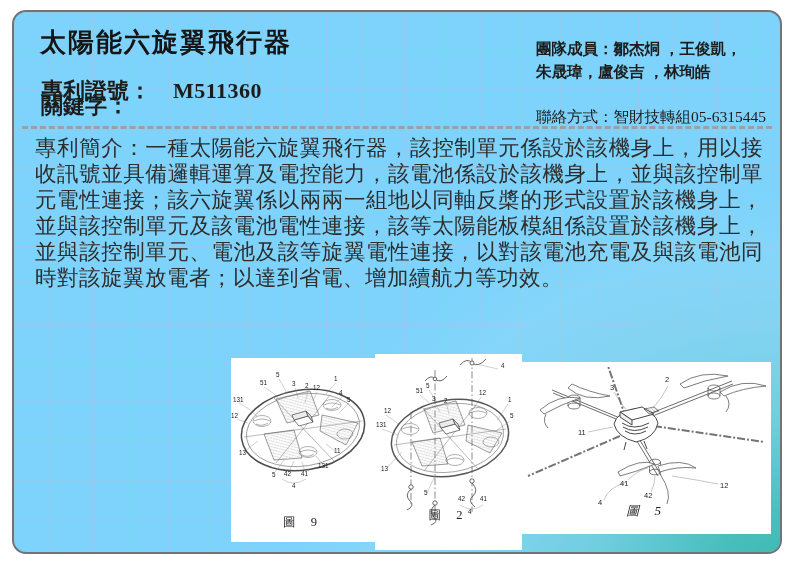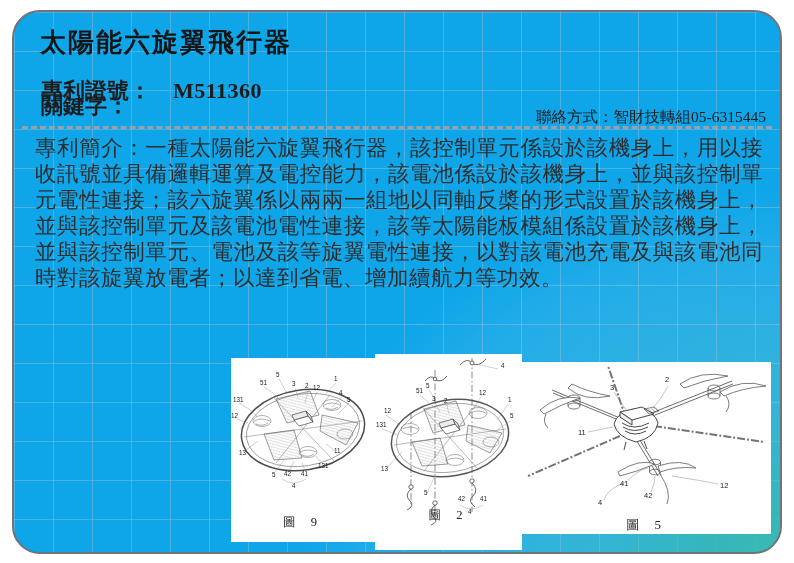--- a/index.html
+++ b/index.html
@@ -1,19 +1,19 @@
 <!DOCTYPE html>
 <html><head>
 <meta charset="utf-8">
 <style>
   html,body{margin:0;padding:0;background:#fff;}
   body{width:794px;height:563px;font-family:"Liberation Serif","DejaVu Serif",serif;}
   .page{position:relative;width:794px;height:563px;background:#fff;overflow:hidden;}
   .frame{position:absolute;left:12px;top:10px;right:12px;bottom:9px;
-         border:2.5px solid #6f7478;border-radius:28px;overflow:hidden;background:#0ea5e9;}
+         border:2.5px solid #6f7478;border-radius:14px;overflow:hidden;background:#7dd3fc;}
   .grid-bg{position:absolute;inset:0;
     background-image:linear-gradient(to right, rgba(176,196,210,.38) 1px, transparent 1px),
                      linear-gradient(to bottom, rgba(176,196,210,.38) 1px, transparent 1px);
     background-size:39px 39px;}
   .teal-wash{position:absolute;inset:0;
     background:radial-gradient(ellipse 620px 480px at 100% 102%,
       rgba(62,186,176,1) 0%, rgba(62,186,176,.82) 10%,
       rgba(98,200,190,.45) 30%, rgba(150,215,208,.22) 50%,
       rgba(200,235,230,.10) 65%, rgba(200,235,230,0) 78%);}
   .hdr-title{position:absolute;left:26px;top:13px;font-size:26px;font-weight:bold;
@@ -32,41 +32,45 @@
     line-height:26px;text-align:justify;letter-spacing:.5px;}
   .fig-card{position:absolute;background:#fff;}
   .fig1{left:217px;top:346px;width:144px;height:184px;}
   .fig2{left:361px;top:342px;width:147px;height:196px;}
   .fig5{left:508px;top:350px;width:249px;height:172px;}
   .fig-card svg{position:absolute;left:0;top:0;width:100%;}
   .fig1 svg{height:156px;} .fig2 svg{height:172px;} .fig5 svg{height:146px;}
   .fig-caption{position:absolute;bottom:11px;left:0;width:100%;text-align:center;
     font-size:12.5px;color:#222;letter-spacing:6px;}
   .fig2 .fig-caption{bottom:26px;}
-  .fig5 .fig-caption{bottom:0;font-size:13px;}
+  .fig5 .fig-caption{bottom:14px;font-size:13px;font-style:italic;}
   svg text{font-family:"Liberation Sans","DejaVu Sans",sans-serif;font-size:6.3px;fill:#1b1b1b;}
   .fig5 svg text{font-size:7.5px;}
 </style>
 </head>
 <body>
 
 <div class="page">
   <div class="frame">
     <div class="grid-bg"></div>
     <div class="teal-wash"></div>
 
     <div class="hdr-title">太陽能六旋翼飛行器</div>
 
     <div class="hdr-row row-patent">
       <span>專利證號：</span><span class="patent-number">M511360</span>
     </div>
     <div class="hdr-row row-keyword">
       <span>關鍵字：</span>
     </div>
 
+    <div class="hdr-right">
+      <div>團隊成員：鄒杰烔 ，王俊凱，</div>
+      <div>朱晟瑋，盧俊吉 ，林珣皓</div>
+    </div>
     <div class="hdr-contact">聯絡方式：智財技轉組05-6315445</div>
 
     <div class="dash-divider"></div>
 
     <div class="intro">專利簡介：一種太陽能六旋翼飛行器，該控制單元係設於該機身上，用以接收訊號並具備邏輯運算及電控能力，該電池係設於該機身上，並與該控制單元電性連接；該六旋翼係以兩兩一組地以同軸反槳的形式設置於該機身上，並與該控制單元及該電池電性連接，該等太陽能板模組係設置於該機身上，並與該控制單元、電池及該等旋翼電性連接，以對該電池充電及與該電池同時對該旋翼放電者；以達到省電、增加續航力等功效。</div>
 
     <div class="fig-card fig1">
       <svg viewBox="0 0 144 152">
         <defs>
           <pattern id="hA" width="2.8" height="2.8" patternUnits="userSpaceOnUse" patternTransform="rotate(15)">

